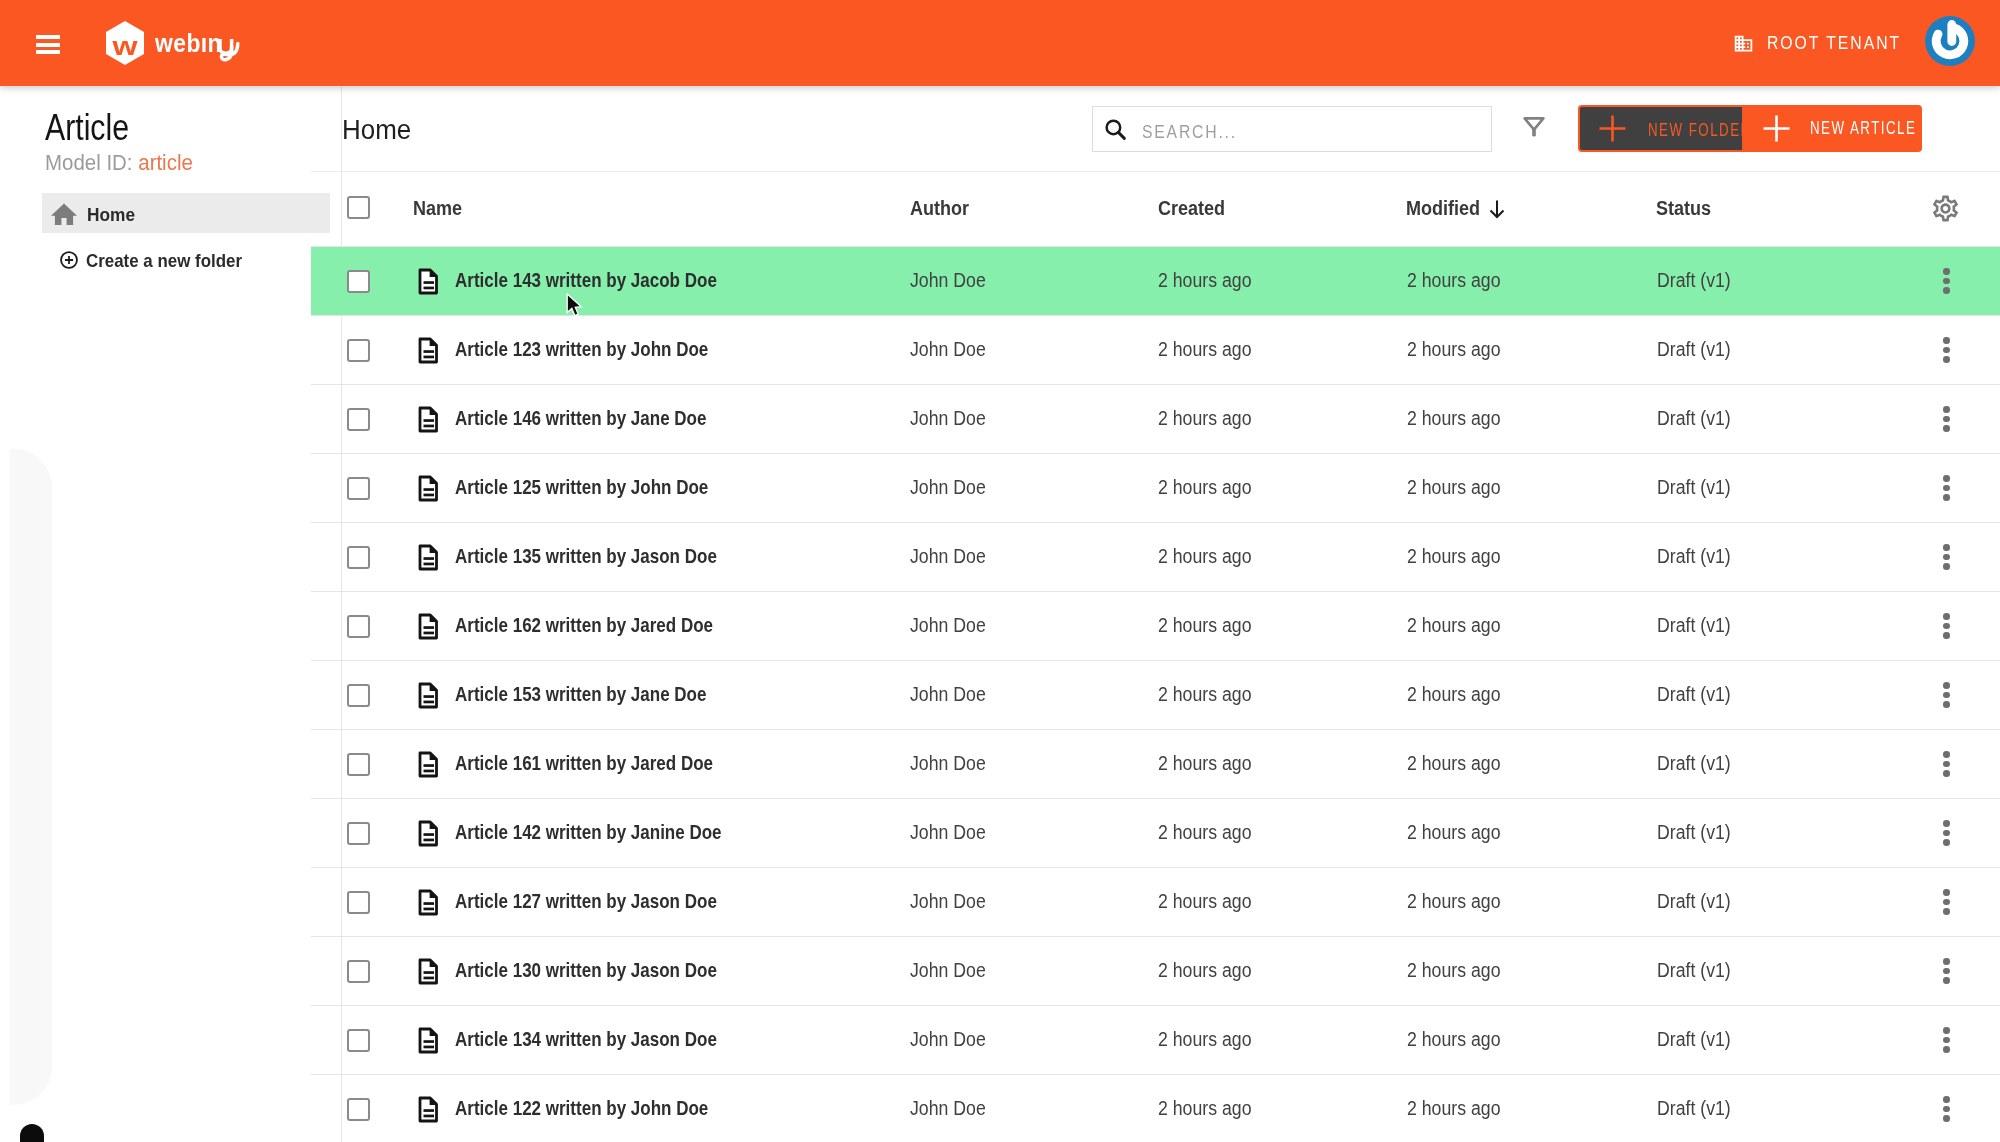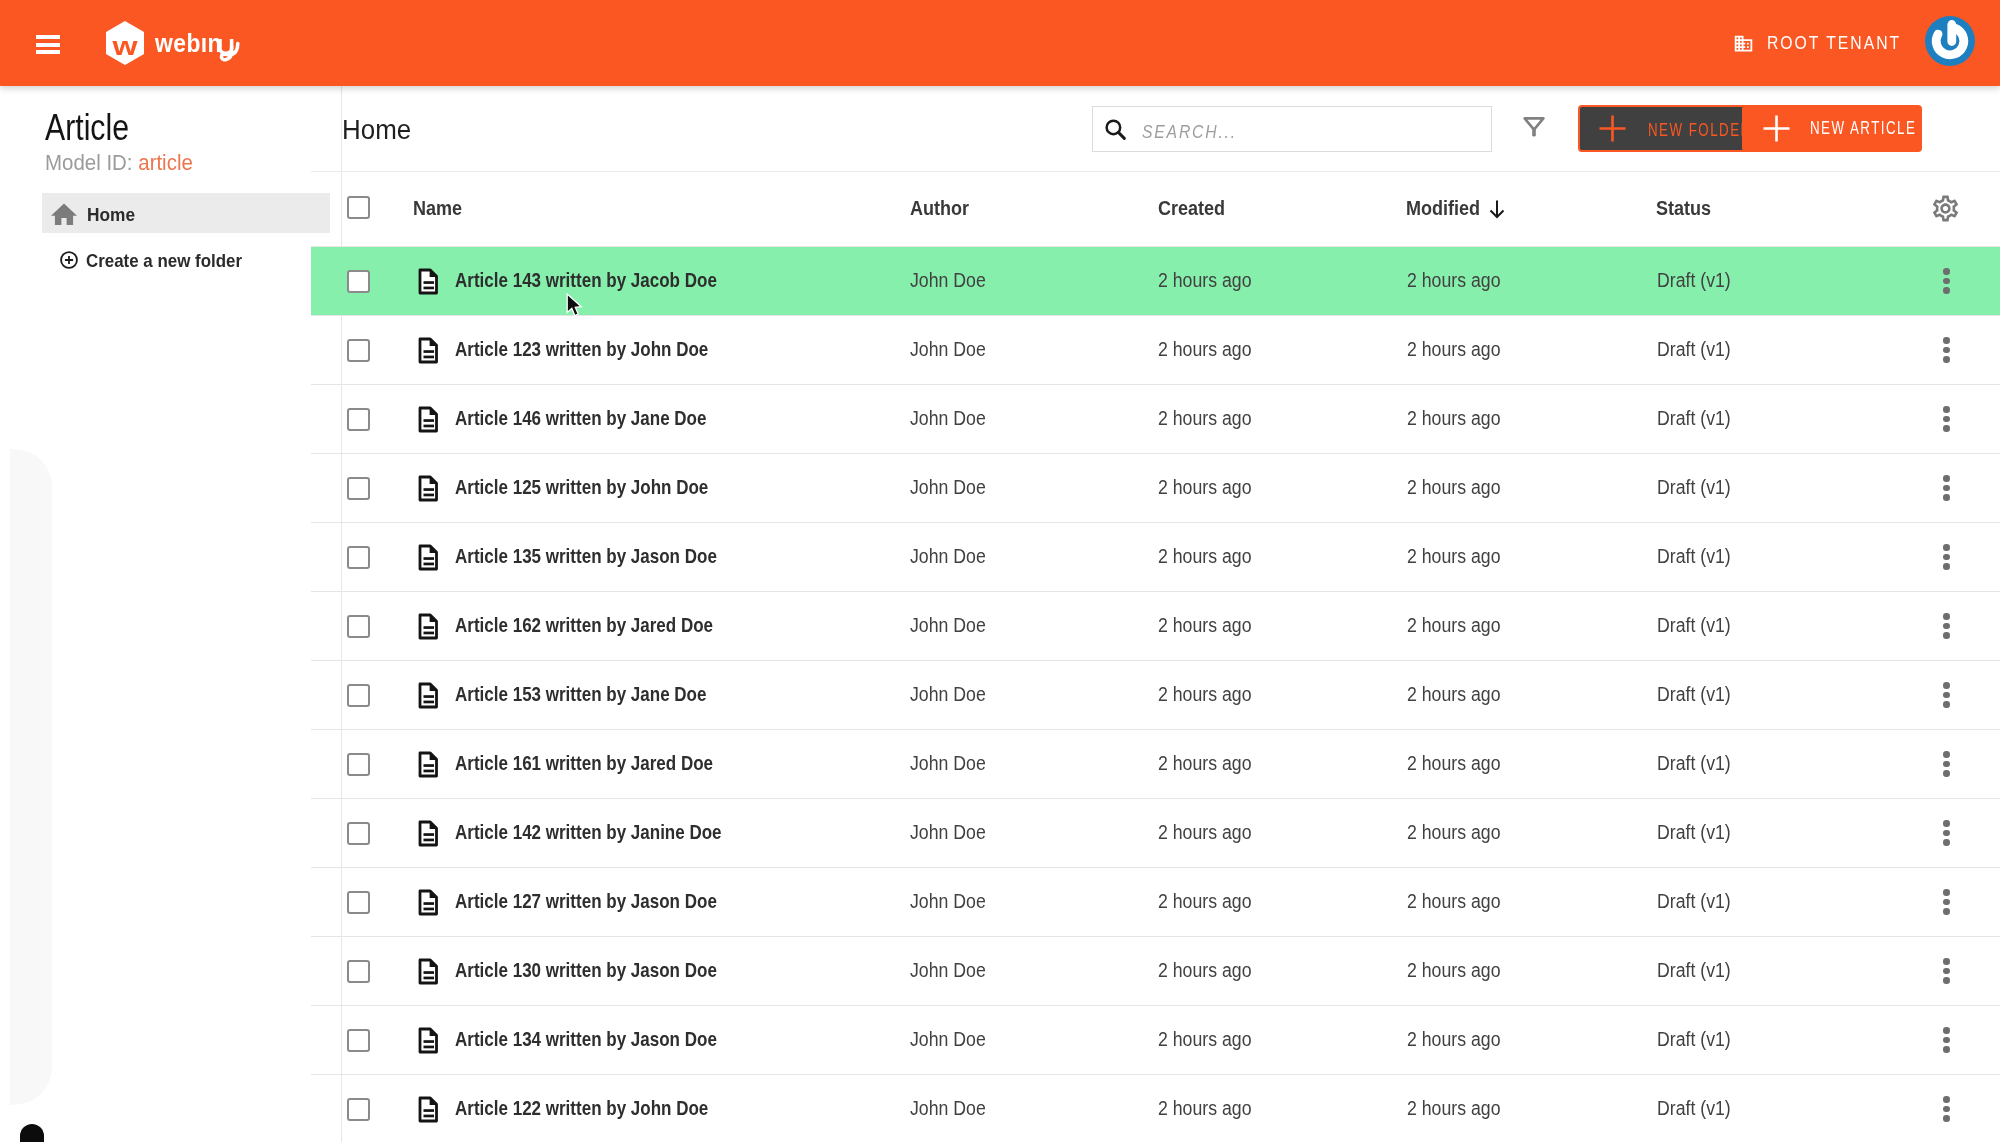--- a/index.html
+++ b/index.html
@@ -40,21 +40,21 @@
     border-top:1px solid #e8e8e8; }
   .sb-trash svg { position:absolute; left:31px; top:33px; }
   .sb-trash .sb-item-text { left:66px; top:33px; }
 
   .main { position:absolute; left:311px; top:86px; width:1689px; height:1056px; }
   .toolbar { position:absolute; left:0; top:0; width:1689px; height:86px;
     border-bottom:1px solid #ebebeb; }
   .crumb { position:absolute; left:31px; top:29px; font-size:27px; color:#1f1f1f;
     transform:scaleX(0.96); transform-origin:0 0; }
   .search { position:absolute; left:781px; top:20px; width:400px; height:46px;
-    border:1px solid #dcdcdc;font-style:italic; }
+    border:1px solid #dcdcdc; }
   .search svg { position:absolute; left:10px; top:10px; }
   .search span { position:absolute; left:49px; top:15px; font-size:17.5px;
     letter-spacing:2px; color:#9e9e9e; transform:scaleX(0.9); transform-origin:0 0; }
   .filter { position:absolute; left:1211px; top:29px; }
   .btn { position:absolute; top:19px; height:47px; font-size:18px;
     letter-spacing:2px; border-radius:4px; }
   .btn svg { position:absolute; left:20px; top:9px; }
   .btn span { position:absolute; left:68px; top:13px; transform:scaleX(0.74);
     transform-origin:0 0; white-space:nowrap; }
   .btn-outline { left:1267px; width:189px; color:#fa5723; border:2px solid #fa5723;

